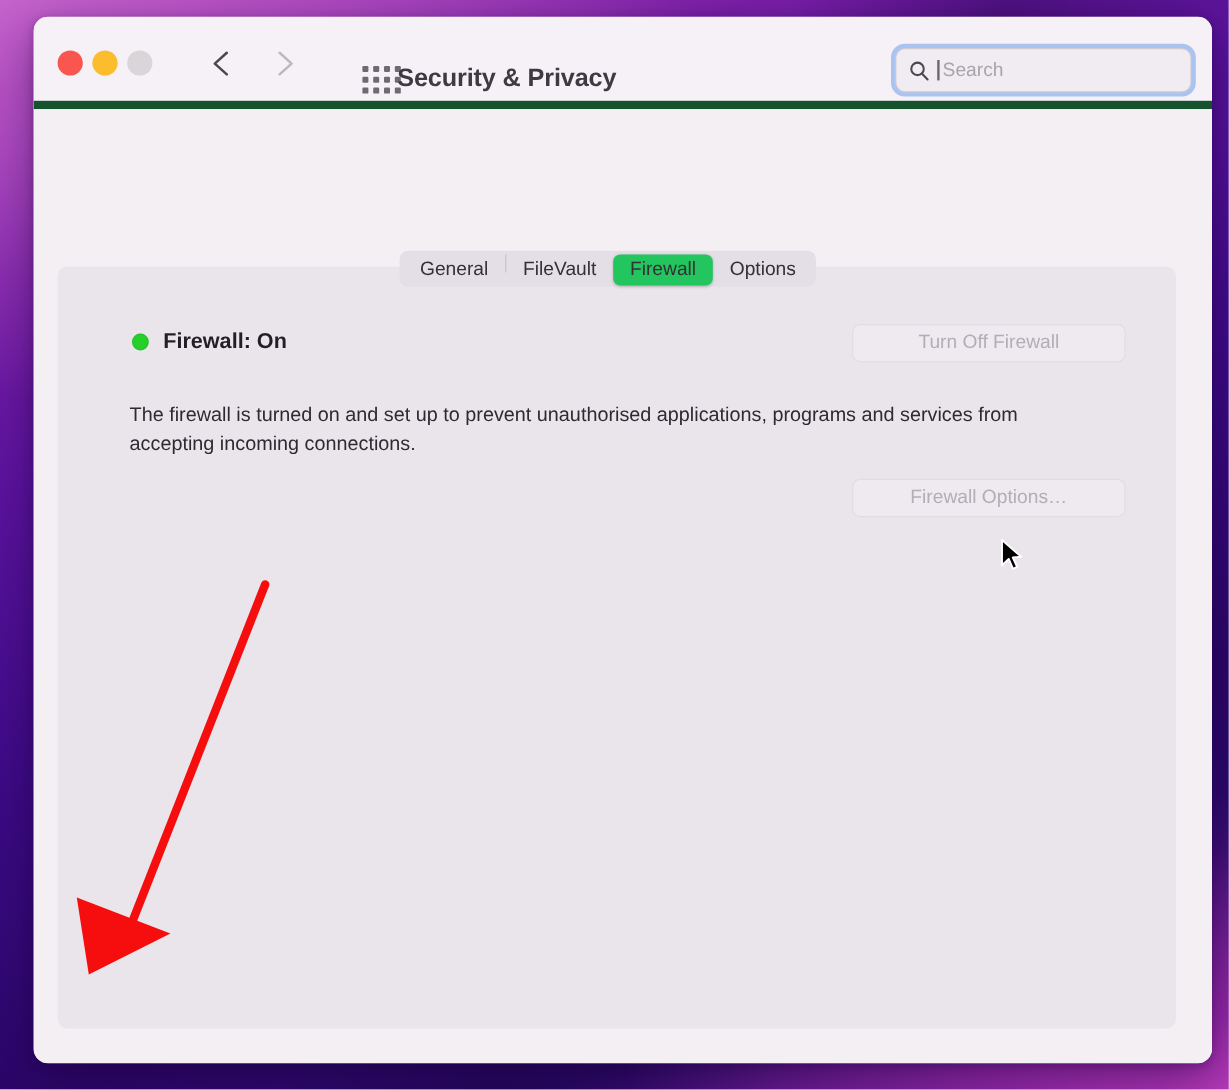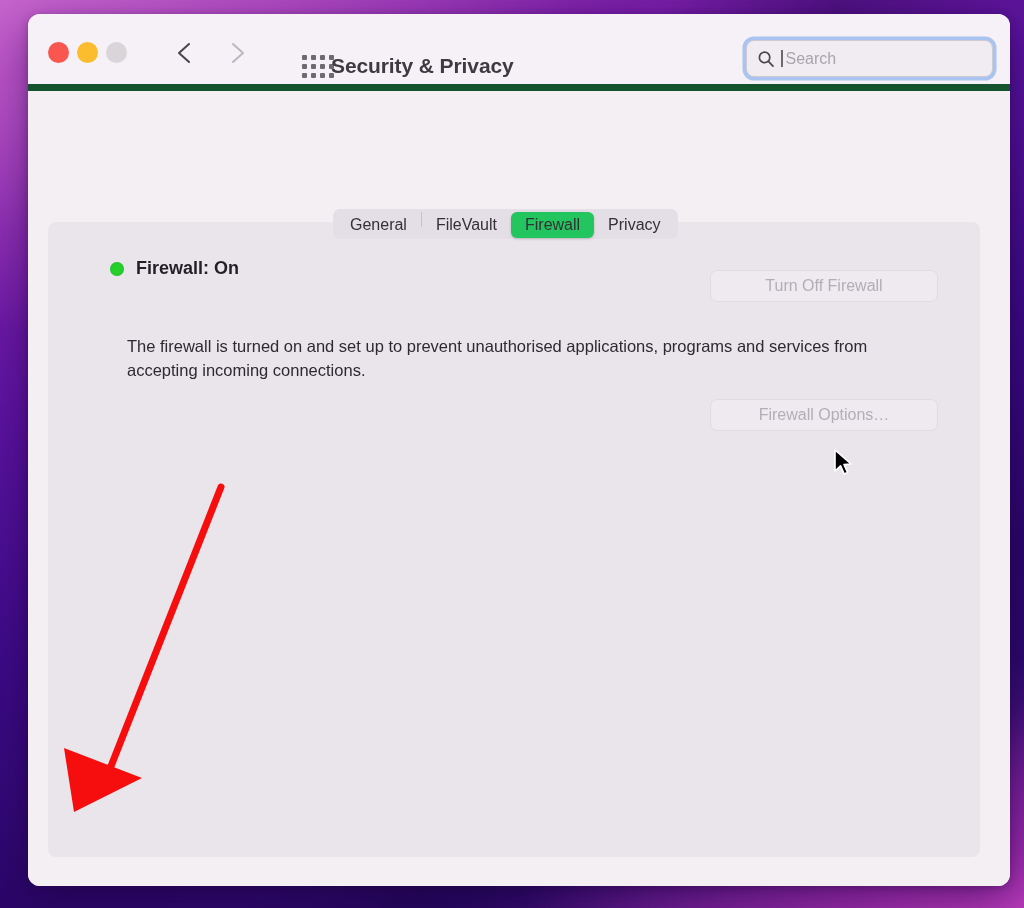--- a/index.html
+++ b/index.html
@@ -176,42 +176,41 @@
     top: 131px;
     width: 932px;
     height: 635px;
     background: #eae5eb;
     border-radius: 8px;
   }
 
   #status-row {
     position: absolute;
     left: 62px;
-    top: 36px;
+    top: 52px;
     display: flex;
     align-items: center;
     gap: 12px;
   }
   #status-led {
     width: 14px; height: 14px;
     border-radius: 50%;
     background: #25d02b;
     box-shadow: inset 0 0 2px rgba(0,0,0,.18);
   }
   #status-text { font-size: 18px; font-weight: bold; color: #231f26; }
 
   #desc-text {
     position: absolute;
     left: 60px;
     top: 113px;
     width: 800px;
     font-size: 16.5px;
     line-height: 1.45;
     color: #2e2a31;
-    margin-left: 19px;
   }
 
   .ghost-btn {
     position: absolute;
     background: #eeeaf0;
     border: 1px solid #e1dce3;
     border-radius: 7px;
     font-size: 16px;
     color: #b3aeb6;
     display: flex;
@@ -316,21 +315,21 @@
 
         <div class="ghost-btn" id="btn-turnoff">Turn Off Firewall</div>
 
       </div>
 
       <div id="tabbar">
         <span class="tab">General</span>
         <span class="tab-sep"></span>
         <span class="tab">FileVault</span>
         <span class="tab active">Firewall</span>
-        <span class="tab">Privacy</span>
+        <span class="tab">Options</span>
       </div>
 
       <div id="footer">
 
         
 
         
 
         
 

